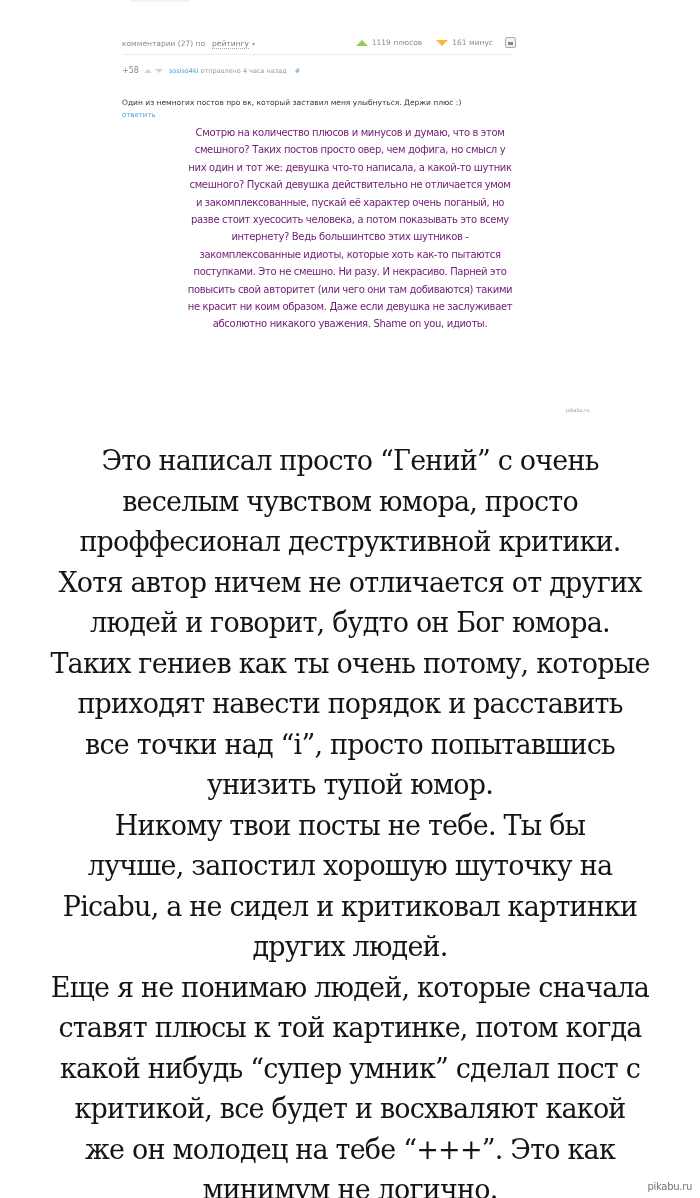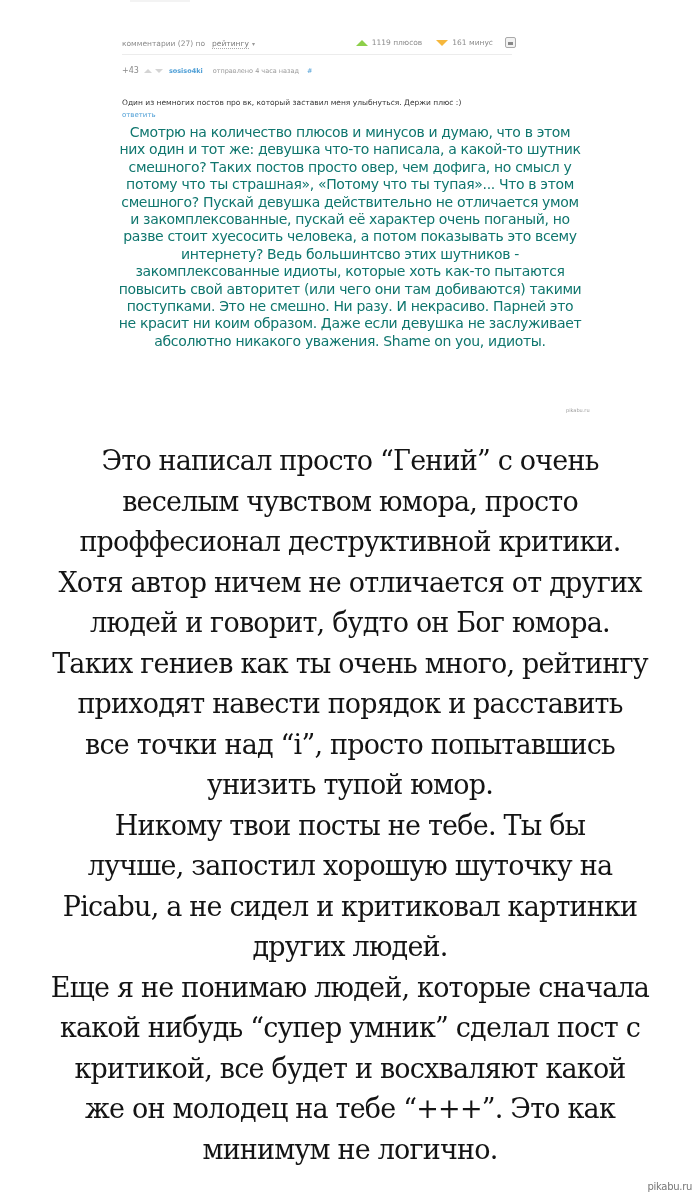--- a/index.html
+++ b/index.html
@@ -18,28 +18,28 @@
     .tri-down { width: 0; height: 0; border-left: 6px solid transparent; border-right: 6px solid transparent; border-top: 6px solid #f6b73c; margin-right: 4px; margin-left: 14px; }
     .img-icon { width: 9px; height: 9px; border: 1px solid #aaa; border-radius: 2px; margin-left: 12px; background: #f2f2f2; position: relative; }
     .img-icon::after { content: ""; position: absolute; left: 2px; bottom: 2px; width: 5px; height: 3px; background: #888; }
     .divider { position: absolute; left: 0; top: 54px; width: 390px; height: 1px; background: #ececec; }
 
     .comment { position: absolute; left: 0; top: 66px; width: 394px; font-family: "DejaVu Sans", sans-serif; }
     .comment .meta { display: flex; align-items: center; font-size: 6.5px; color: #999; white-space: nowrap; }
     .comment .score { font-size: 8px; color: #8a8a8a; margin-right: 5px; }
     .small-up { width: 0; height: 0; border-left: 4px solid transparent; border-right: 4px solid transparent; border-bottom: 4px solid #d4d4d4; margin-right: 3px; }
     .small-down { width: 0; height: 0; border-left: 4px solid transparent; border-right: 4px solid transparent; border-top: 4px solid #d4d4d4; margin-right: 6px; }
-    .comment .user { color: #4f9fd6; margin-right: 10px; font-weight: bold; }
+    .comment .user { color: #4f9fd6; margin-right: 2px; }
     .comment .hash { color: #4f9fd6; margin-left: 8px; }
     .comment .text { font-size: 7.5px; color: #333; margin-top: 23px; white-space: nowrap; }
     .comment .reply { font-size: 7px; color: #4f9fd6; margin-top: 4px; }
 
     
     .quote { position: absolute; left: 110px; top: 124px; width: 480px; text-align: center;
-      font-family: "DejaVu Sans", sans-serif; font-size: 14px; line-height: 17.4px; color: #0f766e;
+      font-family: "DejaVu Sans", sans-serif; font-size: 10px; line-height: 17.4px; color: #701a75;
       letter-spacing: -0.35px; }
     .quote .line { display: block; white-space: nowrap; }
     .watermark-small { position: absolute; left: 566px; top: 407px; font-family: "DejaVu Sans", sans-serif;
       font-size: 5px; color: #9a9a9a; }
 
     
     .response { position: absolute; left: 0; top: 441px; width: 700px; text-align: center;
       font-family: "DejaVu Serif", serif; font-size: 27px; line-height: 40.5px; color: #141414;
       letter-spacing: -0.8px; }
     .response .line { display: block; white-space: nowrap; }
@@ -61,63 +61,63 @@
       <span>1119 плюсов</span>
       <span class="tri-down"></span>
       <span>161 минус</span>
       <span class="img-icon"></span>
     </span>
   </div>
   <div class="divider"></div>
 
   <div class="comment">
     <div class="meta">
-      <span class="score">+43</span>
+      <span class="score">+58</span>
       <span class="small-up"></span>
       <span class="small-down"></span>
       <span class="user">sosiso4ki</span>
       <span>отправлено 4 часа назад</span>
       <span class="hash">#</span>
     </div>
     <div class="text">Один из немногих постов про вк, который заставил меня улыбнуться. Держи плюс :)</div>
     <div class="reply">ответить</div>
   </div>
 </div>
 
 <div class="quote">
   <span class="line">Смотрю на количество плюсов и минусов и думаю, что в этом</span>
+  <span class="line">смешного? Таких постов просто овер, чем дофига, но смысл у</span>
   <span class="line">них один и тот же: девушка что-то написала, а какой-то шутник</span>
-  <span class="line">смешного? Таких постов просто овер, чем дофига, но смысл у</span>
-  <span class="line">потому что ты страшная», «Потому что ты тупая»... Что в этом</span>
   <span class="line">смешного? Пускай девушка действительно не отличается умом</span>
   <span class="line">и закомплексованные, пускай её характер очень поганый, но</span>
   <span class="line">разве стоит хуесосить человека, а потом показывать это всему</span>
   <span class="line">интернету? Ведь большинтсво этих шутников -</span>
   <span class="line">закомплексованные идиоты, которые хоть как-то пытаются</span>
+  <span class="line">поступками. Это не смешно. Ни разу. И некрасиво. Парней это</span>
   <span class="line">повысить свой авторитет (или чего они там добиваются) такими</span>
-  <span class="line">поступками. Это не смешно. Ни разу. И некрасиво. Парней это</span>
   <span class="line">не красит ни коим образом. Даже если девушка не заслуживает</span>
   <span class="line">абсолютно никакого уважения. Shame on you, идиоты.</span>
 </div>
 <div class="watermark-small">pikabu.ru</div>
 
 <div class="response">
   <span class="line">Это написал просто “Гений” с очень</span>
   <span class="line">веселым чувством юмора, просто</span>
   <span class="line">проффесионал деструктивной критики.</span>
   <span class="line">Хотя автор ничем не отличается от других</span>
   <span class="line">людей и говорит, будто он Бог юмора.</span>
-  <span class="line">Таких гениев как ты очень много, рейтингу</span>
+  <span class="line">Таких гениев как ты очень потому, которые</span>
   <span class="line">приходят навести порядок и расставить</span>
   <span class="line">все точки над “i”, просто попытавшись</span>
   <span class="line">унизить тупой юмор.</span>
   <span class="line">Никому твои посты не тебе. Ты бы</span>
   <span class="line">лучше, запостил хорошую шуточку на</span>
   <span class="line">Picabu, а не сидел и критиковал картинки</span>
   <span class="line">других людей.</span>
   <span class="line">Еще я не понимаю людей, которые сначала</span>
+  <span class="line">ставят плюсы к той картинке, потом когда</span>
   <span class="line">какой нибудь “супер умник” сделал пост с</span>
   <span class="line">критикой, все будет и восхваляют какой</span>
   <span class="line">же он молодец на тебе “+++”. Это как</span>
   <span class="line">минимум не логично.</span>
 </div>
 
 <div class="watermark">pikabu.ru</div>
 
 </body></html>

